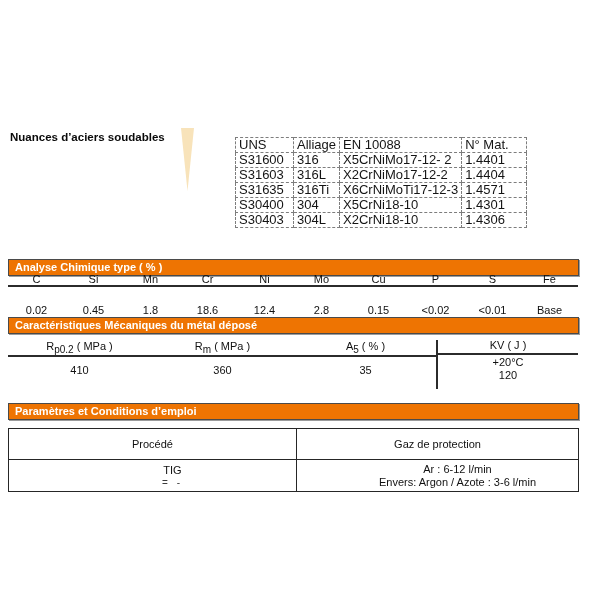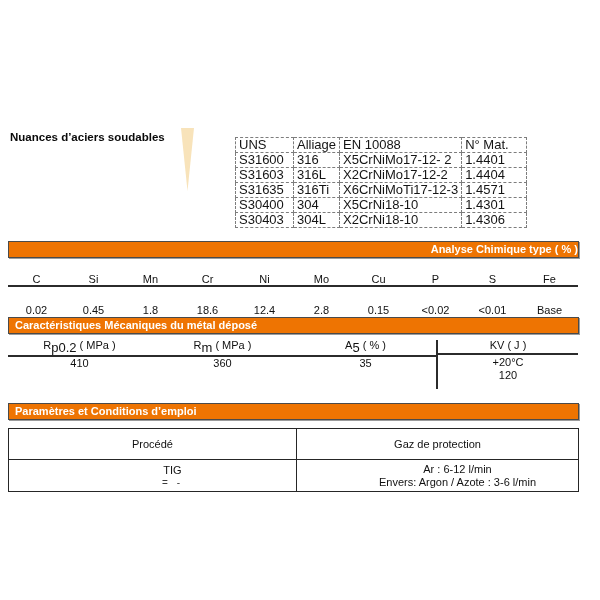--- a/index.html
+++ b/index.html
@@ -26,38 +26,38 @@
 
   
   .banner{
     left:8px;width:563px;height:15px;line-height:15px;
     background:var(--banner-orange,#ee7402);
     border:1px solid #4a4a4a;
     box-shadow:1px 1px 0 #9c9c9c;
     color:#ffffff;font-size:11px;font-weight:bold;padding-left:6px;
     white-space:nowrap;overflow:hidden;
   }
-  #banner-chem{top:241px;text-align:right;}
+  #banner-chem{top:259px;}
   #banner-mech{top:317px;}
   #banner-params{top:403px;}
 
   
   #chem{left:8px;top:271px;width:570px;font-size:11px;}
   .chem-row{display:flex;}
   .chem-cell{flex:1;text-align:center;white-space:nowrap;}
   #chem-headers{height:14px;border-bottom:2px solid #2b2b2b;align-items:flex-end;}
   #chem-values{padding-top:17px;}
 
   
   #mech{left:8px;top:339px;width:570px;height:52px;font-size:11px;}
   #mech-left{position:absolute;left:0;top:0;width:429px;}
   #mech-left .hdr{display:flex;height:16px;align-items:flex-end;border-bottom:2px solid #2b2b2b;}
   #mech-left .hdr span.cell, #mech-left .vals span.cell{flex:1;text-align:center;white-space:nowrap;}
-  #mech-left .vals{display:flex;align-items:center;}
-  sub{font-size:13px;}
+  #mech-left .vals{display:flex;padding-top:7px;align-items:center;}
+  sub{font-size:10px;}
   #mech-divider{position:absolute;left:428px;top:1px;width:2px;height:49px;background:#2b2b2b;}
   #mech-right{position:absolute;left:430px;top:0;width:140px;}
   #mech-right .kv-hdr{height:12px;line-height:12px;text-align:center;border-bottom:2px solid #2b2b2b;padding-bottom:2px;}
   .kv-row{display:flex;line-height:13px;margin-top:1px;flex-direction:column;}
   .kv-row span{flex:1;text-align:center;white-space:nowrap;}
 
   
   #params{left:8px;top:428px;border-collapse:collapse;font-size:11px;}
   #params td{border:1.5px solid #262626;text-align:center;vertical-align:middle;padding:0;}
   #params .pc0{width:287px;} #params .pc1{width:281px;}

